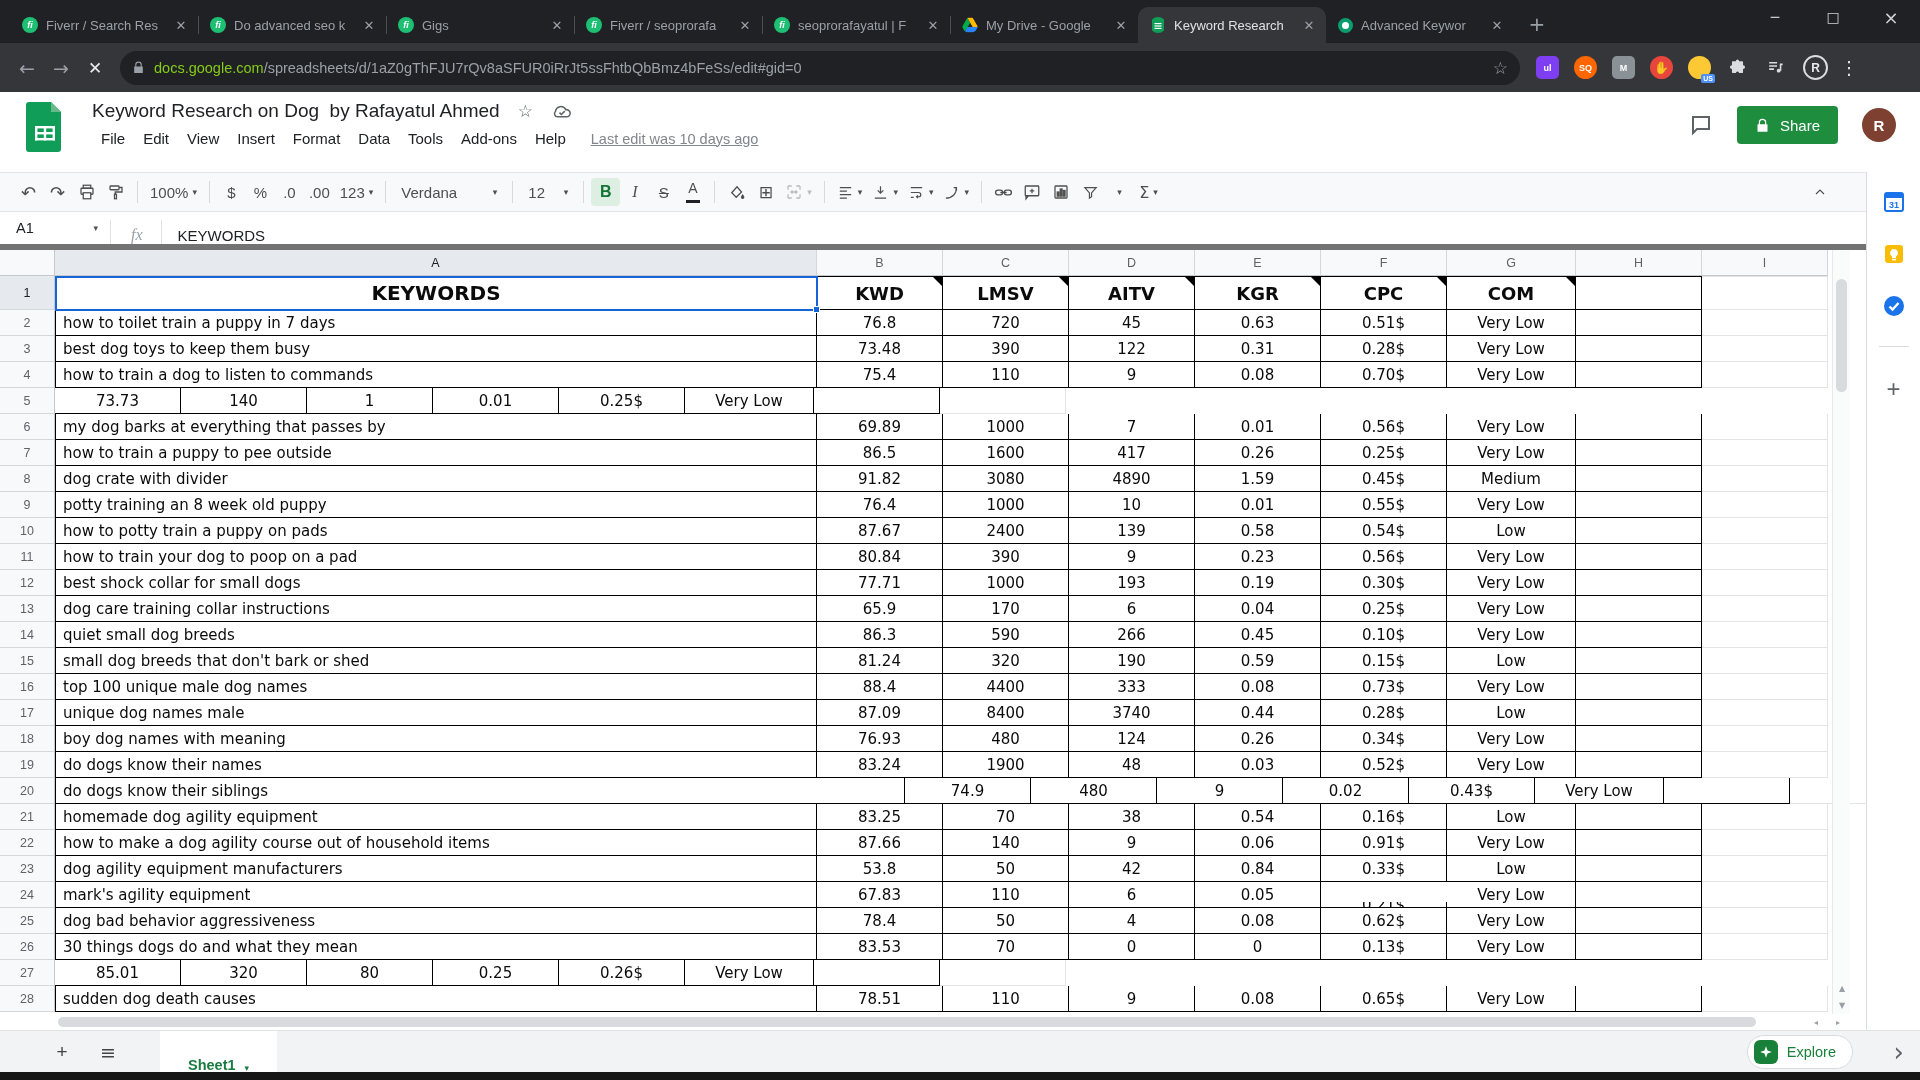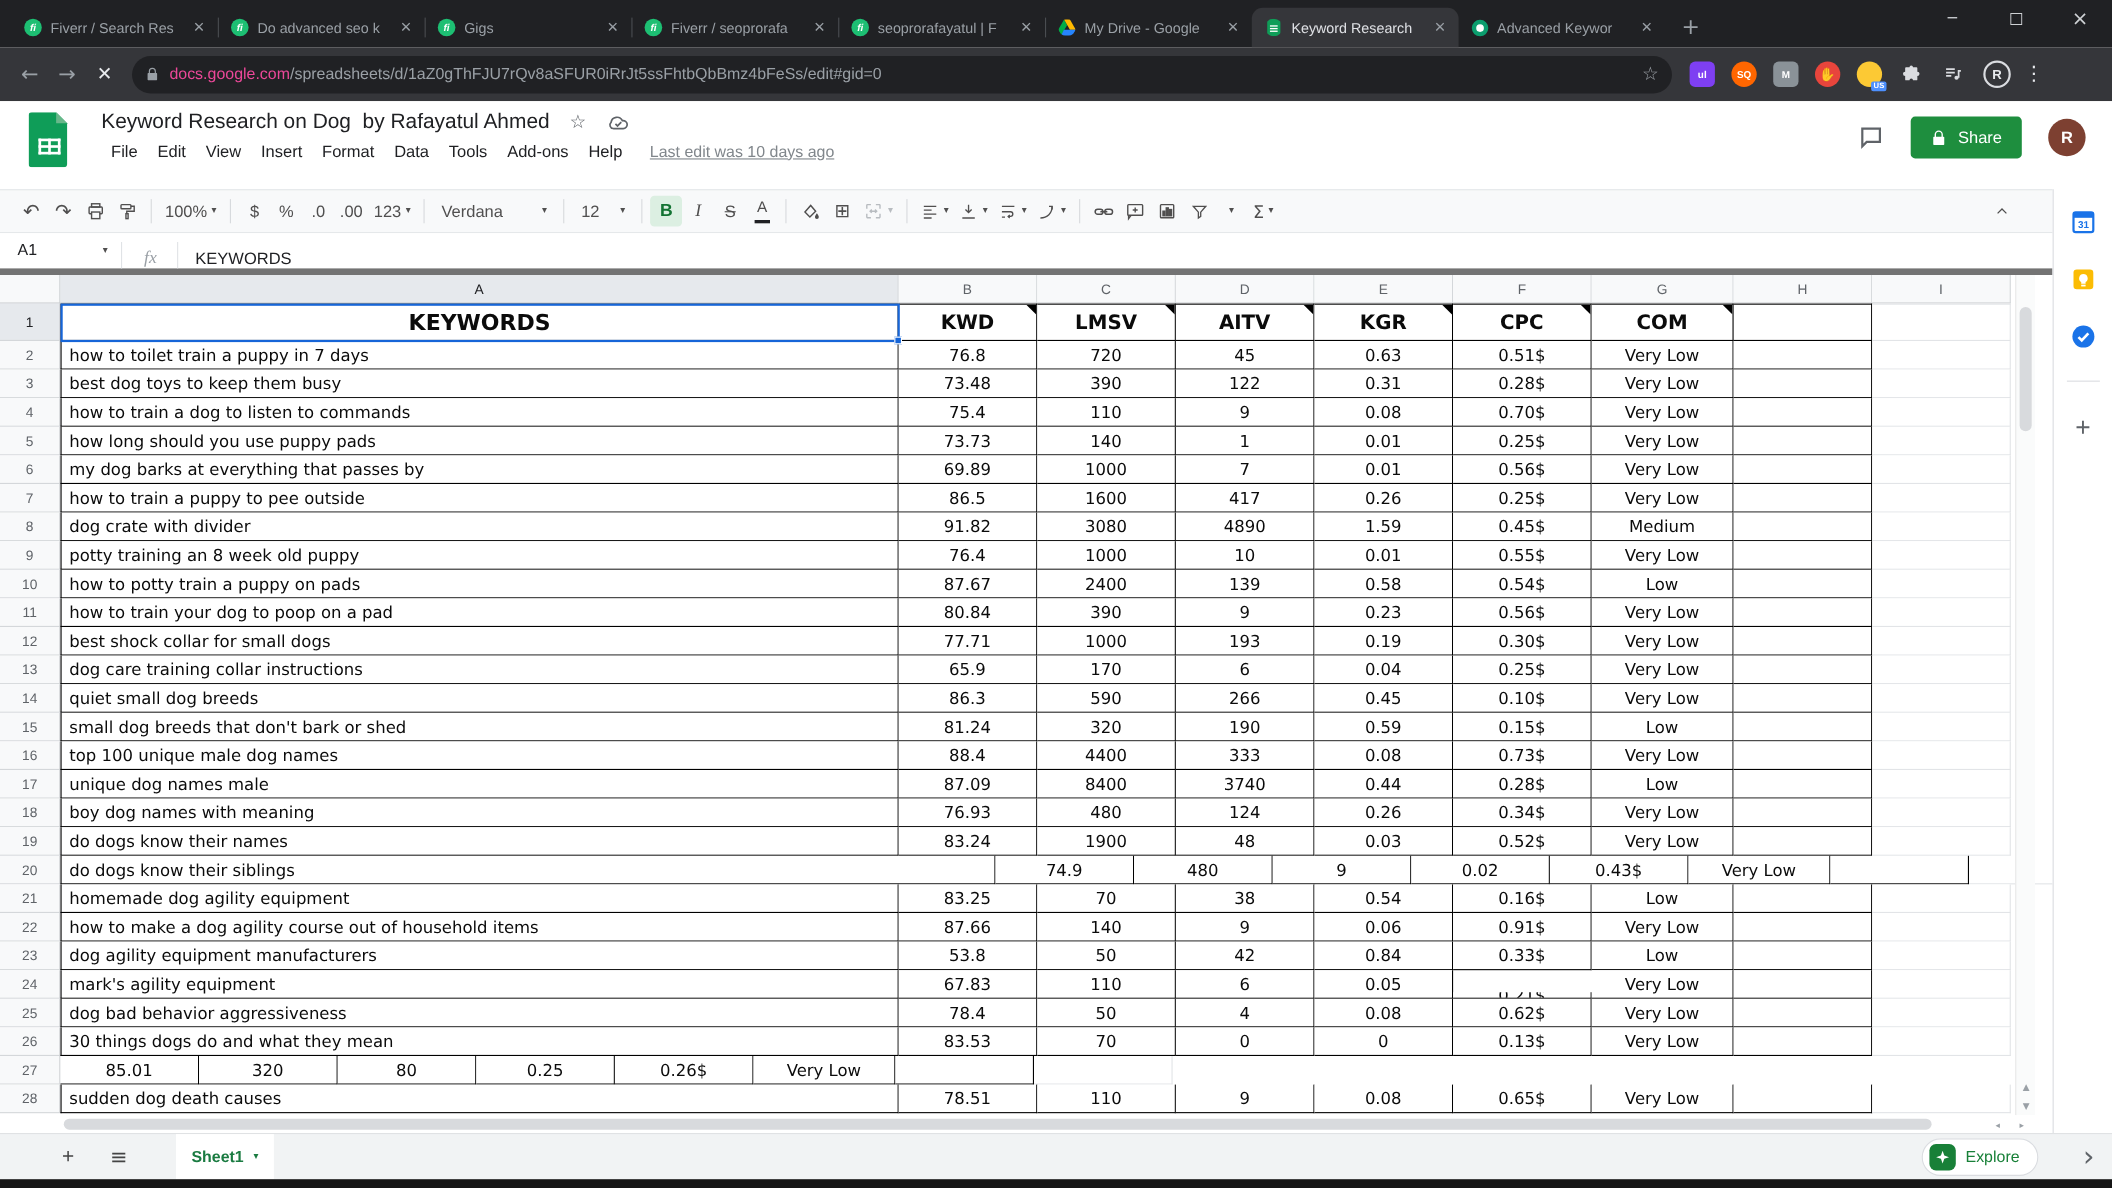--- a/index.html
+++ b/index.html
@@ -21,21 +21,21 @@
 .newtab{width:30px;height:30px;margin:0 0 4px 8px;display:flex;align-items:center;justify-content:center;color:#9aa0a6;font-size:20px}
 .winctl{position:absolute;right:0;top:0;height:34px;display:flex}
 .winbtn{width:58px;height:34px;display:flex;align-items:center;justify-content:center;color:#ced1d4;font-size:14px}
 
 
 .navbar{position:absolute;left:0;top:43px;width:1920px;height:49px;background:#35363a;display:flex;align-items:center;padding-left:10px}
 .nav-ic{width:34px;height:34px;display:flex;align-items:center;justify-content:center;color:#9aa0a6;font-size:19px;border-radius:50%}
 .nav-ic.stop{color:#e8eaed;font-size:17px}
 .omnibox{height:34px;width:1400px;background:#202124;border-radius:17px;margin-left:8px;display:flex;align-items:center;padding:0 12px;gap:9px}
 .url{font-size:14.5px;color:#9aa0a6;white-space:nowrap;overflow:hidden;flex:1}
-.url .dom{color:#ec4899}
+.url .dom{color:#84cc16}
 .obstar{color:#9aa0a6;font-size:17px}
 .extbar{display:flex;align-items:center;gap:15px;margin-left:16px}
 .ext{width:23px;height:23px;border-radius:5px;display:flex;align-items:center;justify-content:center;font-size:9px;font-weight:bold;color:#fff;position:relative}
 .badge{position:absolute;right:-4px;bottom:-4px;background:#4d90fe;color:#fff;font-size:7px;padding:1px 2px;border-radius:2px;font-weight:bold}
 .chrome-avatar{width:25px;height:25px;border-radius:50%;border:2px solid #dadce0;color:#e8eaed;font-size:12px;font-weight:bold;display:flex;align-items:center;justify-content:center;margin-left:16px}
 .dots{color:#e8eaed;font-size:18px;margin:0 14px 0 12px}
 
 
 .sheader{position:absolute;left:0;top:92px;width:1920px;height:80px;background:#fff}
 .slogo{position:absolute;left:26px;top:10px}
@@ -98,21 +98,21 @@
 .vscroll{position:absolute;left:1832px;top:0;width:18px;height:764px;background:#fafbfb;border-left:1px solid #e8e8e8}
 .vthumb{position:absolute;left:3px;top:29px;width:11px;height:113px;background:#d8dadd;border-radius:6px}
 .varr{position:absolute;left:0;width:18px;height:17px;display:flex;align-items:center;justify-content:center;font-size:8px;color:#9aa0a6}
 .hscroll{position:absolute;left:0;top:1014px;width:1866px;height:16px;background:#fff}
 .hthumb{position:absolute;left:58px;top:3px;width:1698px;height:10px;background:#d8dadd;border-radius:5px}
 .harr{position:absolute;top:2px;width:20px;height:13px;display:flex;align-items:center;justify-content:center;font-size:8px;color:#9aa0a6}
 
 
 .sheetbar{position:absolute;left:0;top:1030px;width:1920px;height:42px;background:#f1f3f4;border-top:1px solid #e0e2e4}
 .sb-ic{position:absolute;top:0;width:40px;height:42px;display:flex;align-items:center;justify-content:center;color:#444;font-size:19px}
-.sheet-tab{position:absolute;left:160px;top:0;height:42px;background:#fff;display:flex;align-items:center;gap:9px;padding:0 14px;font-size:14.5px;font-weight:700;color:#1a7b41}
+.sheet-tab{position:absolute;left:160px;top:0;height:42px;background:#fff;display:flex;align-items:flex-end;gap:9px;padding:0 28px;font-size:14.5px;font-weight:700;color:#1a7b41}
 .sheet-tab .dd{color:#1a7b41}
 .explore{position:absolute;right:67px;top:4px;height:34px;border:1px solid #dadce0;background:#fff;border-radius:18px;display:flex;align-items:center;gap:9px;padding:0 16px 0 6px}
 .explore-ic{width:24px;height:24px;border-radius:6px;background:#188038;display:flex;align-items:center;justify-content:center}
 .explore-label{color:#188038;font-size:14.5px;font-weight:500}
 .panel-chevron{position:absolute;right:16px;top:4px;font-size:26px;color:#5f6368;line-height:34px}
 
 
 .sidepanel{position:absolute;right:0;top:172px;width:54px;height:858px;background:#fff;border-left:1px solid #dadce0;display:flex;flex-direction:column;align-items:center;padding-top:18px;gap:28px}
 .sp-div{width:30px;height:1px;background:#dadce0}
 .sp-plus{color:#5f6368;font-size:24px;font-weight:300}
@@ -472,21 +472,20 @@
           <div class="cell" style="width: 126px;">110</div>
           <div class="cell" style="width: 126px;">9</div>
           <div class="cell" style="width: 126px;">0.08</div>
           <div class="cell" style="width: 126px;">0.70$</div>
           <div class="cell" style="width: 129px;">Very Low</div>
           <div class="cell" style="width: 126px;"></div>
           <div class="cell icol" style="width: 126px;"></div>
         </div>
         <div class="row">
           <div class="rownum">5</div>
-          <div class="cell kw firstcol" style="width: 762px;">how long should you use puppy pads</div>
           <div class="cell" style="width: 126px;">73.73</div>
           <div class="cell" style="width: 126px;">140</div>
           <div class="cell" style="width: 126px;">1</div>
           <div class="cell" style="width: 126px;">0.01</div>
           <div class="cell" style="width: 126px;">0.25$</div>
           <div class="cell" style="width: 129px;">Very Low</div>
           <div class="cell" style="width: 126px;"></div>
           <div class="cell icol" style="width: 126px;"></div>
         </div>
         <div class="row">

